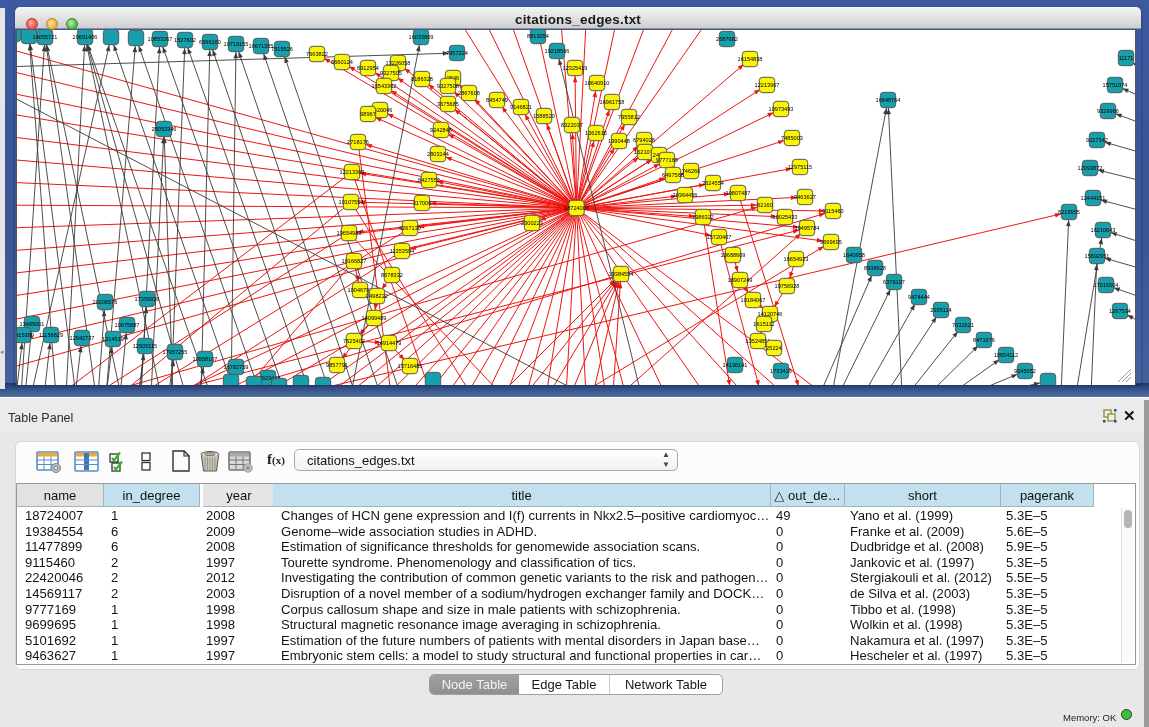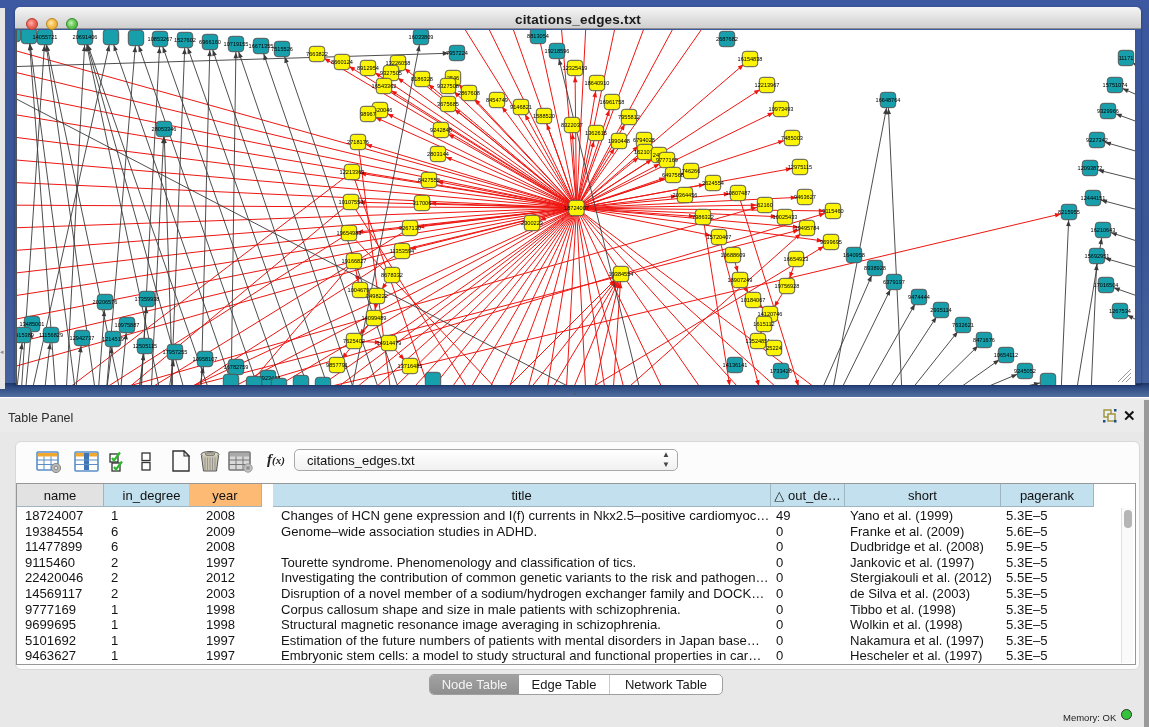--- a/index.html
+++ b/index.html
@@ -765,27 +765,27 @@
         <svg style="position:absolute;left:208px;top:3px" width="26" height="22">
           <rect x="1" y="1" width="21" height="18" fill="#d9d9d9" stroke="#777" stroke-width="1.6" rx="1"></rect>
           <rect x="2" y="2" width="19" height="3.5" fill="#aaa"></rect>
           <line x1="1" y1="9" x2="22" y2="9" stroke="#777"></line>
           <line x1="1" y1="13.5" x2="22" y2="13.5" stroke="#777"></line>
           <line x1="8" y1="5.5" x2="8" y2="19" stroke="#777"></line>
           <line x1="15" y1="5.5" x2="15" y2="19" stroke="#777"></line>
           <circle cx="20" cy="17" r="4.2" fill="#c4c4c4" stroke="#999"></circle>
           <path d="M18.4 15.4 L21.6 18.6 M21.6 15.4 L18.4 18.6" stroke="#8a8a8a" stroke-width="1.4"></path>
         </svg>
-        <div style="position:absolute;left:247px;top:3px;font-family:'Liberation Serif',serif;font-style:italic;font-weight:700;font-size:15px;color:#222">f<span style="font-size:11px">(x)</span></div>
+        <div style="position:absolute;left:247px;top:3px;font-family:'Liberation Serif',serif;font-weight:700;font-size:15px;color:#222">f<span style="font-size:11px">(x)</span></div>
       <div id="combo">citations_edges.txt<div class="arr">▲<br>▼</div></div>
     </div>
     <div id="table">
         <div class="hc" style="left:0px;width:87px;background:#e2e2e2">name</div>
 <div class="hc" style="left:87px;width:96px;background:#c2e0ee">in_degree</div>
-<div class="hc" style="left:172px;width:73px;background:#fdba74">year</div>
+<div class="hc" style="left:186px;width:73px;background:#e5e5e5">year</div>
 <div class="hc" style="left:256px;width:498px;background:#c2e0ee">title</div>
 <div class="hc" style="left:754px;width:74px;background:#c2e0ee">△&nbsp;out_de…</div>
 <div class="hc" style="left:828px;width:156px;background:#c2e0ee">short</div>
 <div class="hc" style="left:984px;width:93px;background:#c2e0ee">pagerank</div>
 <div class="row" style="top:24px">
           <div class="c" style="left:8px;width:78px">18724007</div>
           <div class="c" style="left:94px;width:60px">1</div>
           <div class="c" style="left:189px;width:60px">2008</div>
           <div class="c" style="left:264px;width:488px">Changes of HCN gene expression and I(f) currents in Nkx2.5–positive cardiomyoc…</div>
           <div class="c" style="left:759px;width:60px">49</div>
@@ -798,20 +798,21 @@
           <div class="c" style="left:189px;width:60px">2009</div>
           <div class="c" style="left:264px;width:488px">Genome–wide association studies in ADHD.</div>
           <div class="c" style="left:759px;width:60px">0</div>
           <div class="c" style="left:833px;width:152px">Franke et al. (2009)</div>
           <div class="c" style="left:989px;width:86px">5.6E–5</div>
         </div>
 <div class="row" style="top:55.2px">
           <div class="c" style="left:8px;width:78px">11477899</div>
           <div class="c" style="left:94px;width:60px">6</div>
           <div class="c" style="left:189px;width:60px">2008</div>
+          <div class="c" style="left:264px;width:488px">Estimation of significance thresholds for genomewide association scans.</div>
           <div class="c" style="left:759px;width:60px">0</div>
           <div class="c" style="left:833px;width:152px">Dudbridge et al. (2008)</div>
           <div class="c" style="left:989px;width:86px">5.9E–5</div>
         </div>
 <div class="row" style="top:70.8px">
           <div class="c" style="left:8px;width:78px">9115460</div>
           <div class="c" style="left:94px;width:60px">2</div>
           <div class="c" style="left:189px;width:60px">1997</div>
           <div class="c" style="left:264px;width:488px">Tourette syndrome. Phenomenology and classification of tics.</div>
           <div class="c" style="left:759px;width:60px">0</div>

